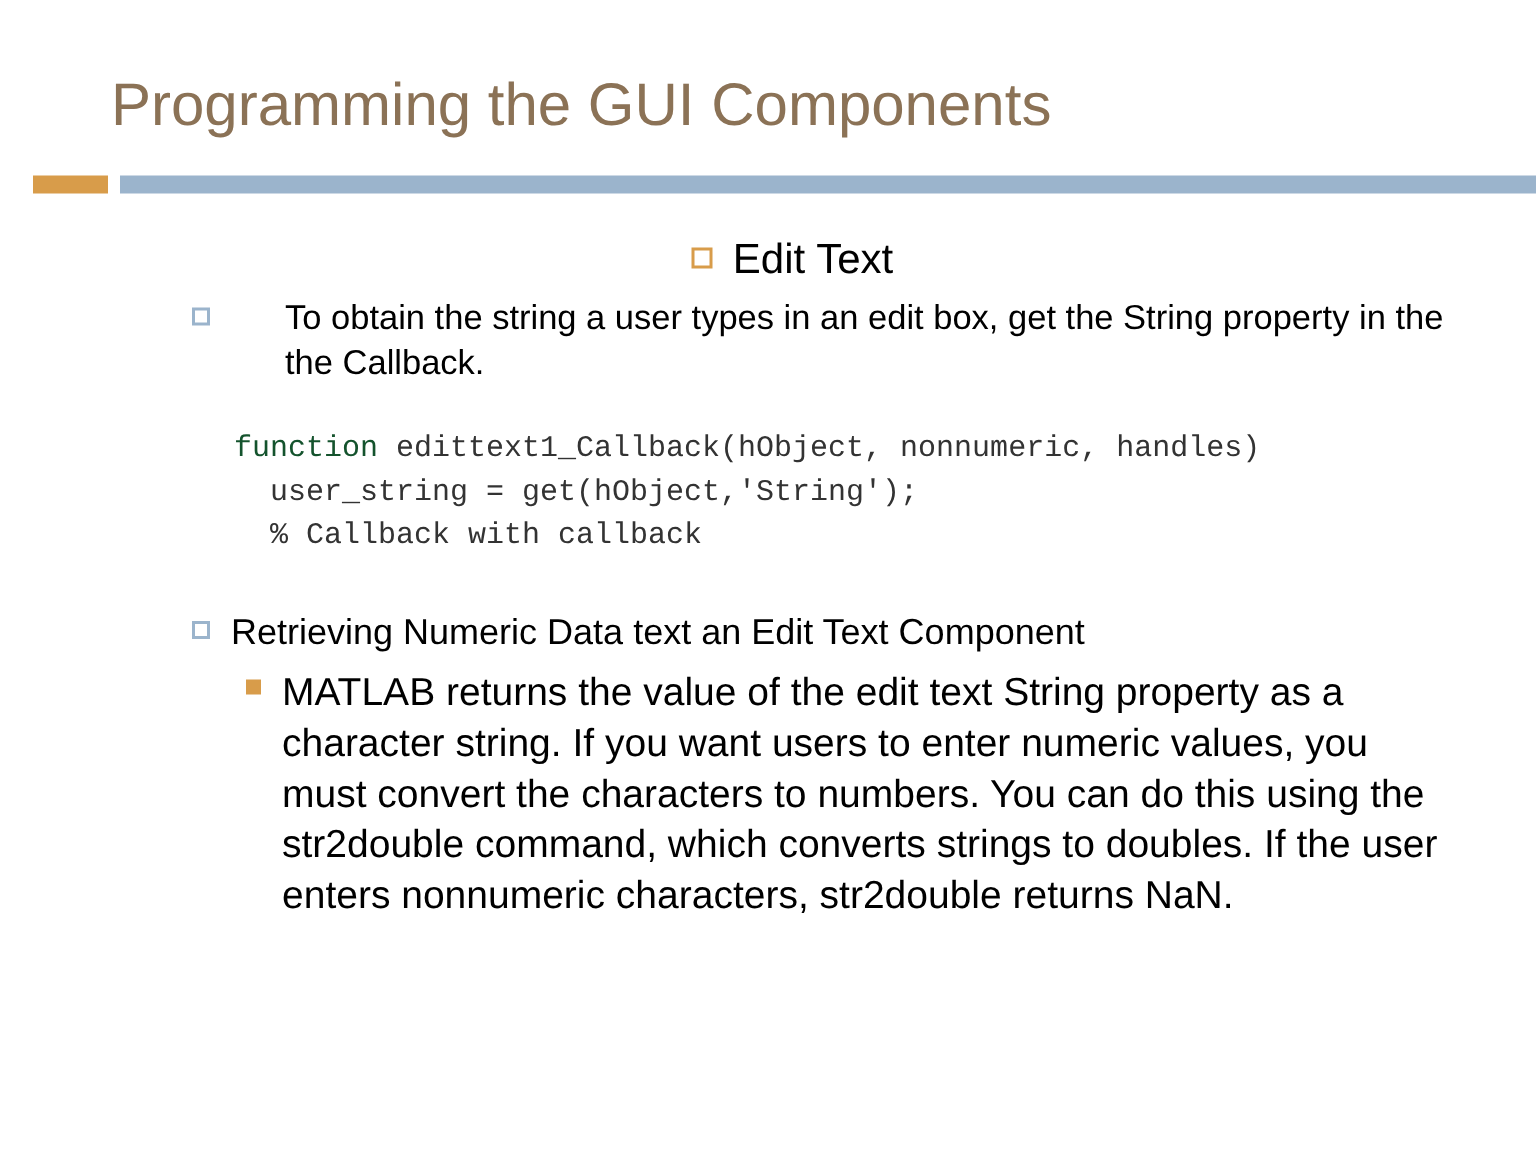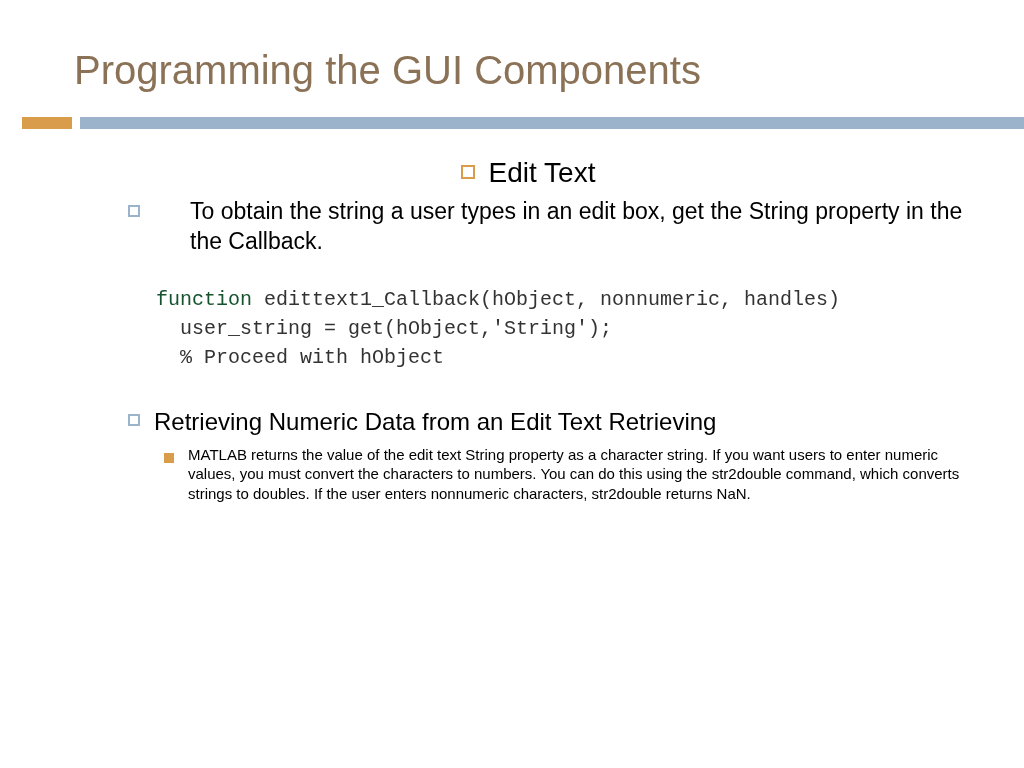--- a/index.html
+++ b/index.html
@@ -75,21 +75,21 @@
     line-height: 1.3;
     font-weight: 400;
   }
   .level2-text-heading {
     font-size: 24px;
     color: #000;
     line-height: 1.3;
     font-weight: 400;
   }
   .level3-text {
-    font-size: 15px;
+    font-size: 26px;
     color: #000;
     line-height: 1.3;
     font-weight: 400;
   }
   .indent1 { margin-left: 0px; justify-content: center; }
   .indent2 { margin-left: 36px; }
   .indent3 { margin-left: 72px; }
   .codeblock {
     font-family: "Courier New", monospace;
     font-size: 20px;
@@ -117,26 +117,26 @@
   </div>
 
   <div class="bullet-row indent2" style="margin-top:8px;gap:36px;">
     <div class="bullet-hollow-blue"></div>
     <div class="level2-text">To obtain the string a user types in an edit box, get the String property in the the Callback.</div>
   </div>
 
   <div class="codeblock">
     <div><span class="kw">function</span><span> edittext1_Callback(hObject, nonnumeric, handles)</span></div>
     <div style="white-space:pre;">  user_string = get(hObject,'String');</div>
-    <div style="white-space:pre;">  % Proceed with hObject</div>
+    <div style="white-space:pre;">  % Callback with callback</div>
   </div>
 
   <div class="bullet-row indent2">
     <div class="bullet-hollow-blue"></div>
-    <div class="level2-text-heading">Retrieving Numeric Data from an Edit Text Retrieving</div>
+    <div class="level2-text-heading">Retrieving Numeric Data text an Edit Text Component</div>
   </div>
 
   <div class="bullet-row indent3" style="margin-top:8px;">
     <div class="bullet-solid-orange"></div>
     <div class="level3-text">MATLAB returns the value of the edit text String property as a character string. If you want users to enter numeric values, you must convert the characters to numbers. You can do this using the str2double command, which converts strings to doubles. If the user enters nonnumeric characters, str2double returns NaN.</div>
   </div>
 
 </div>
 
 </body></html>

